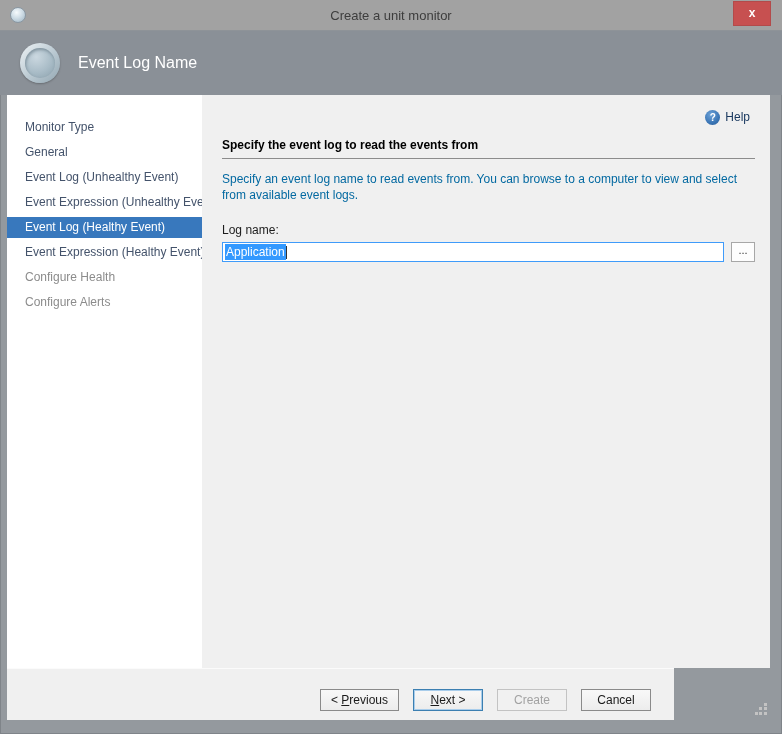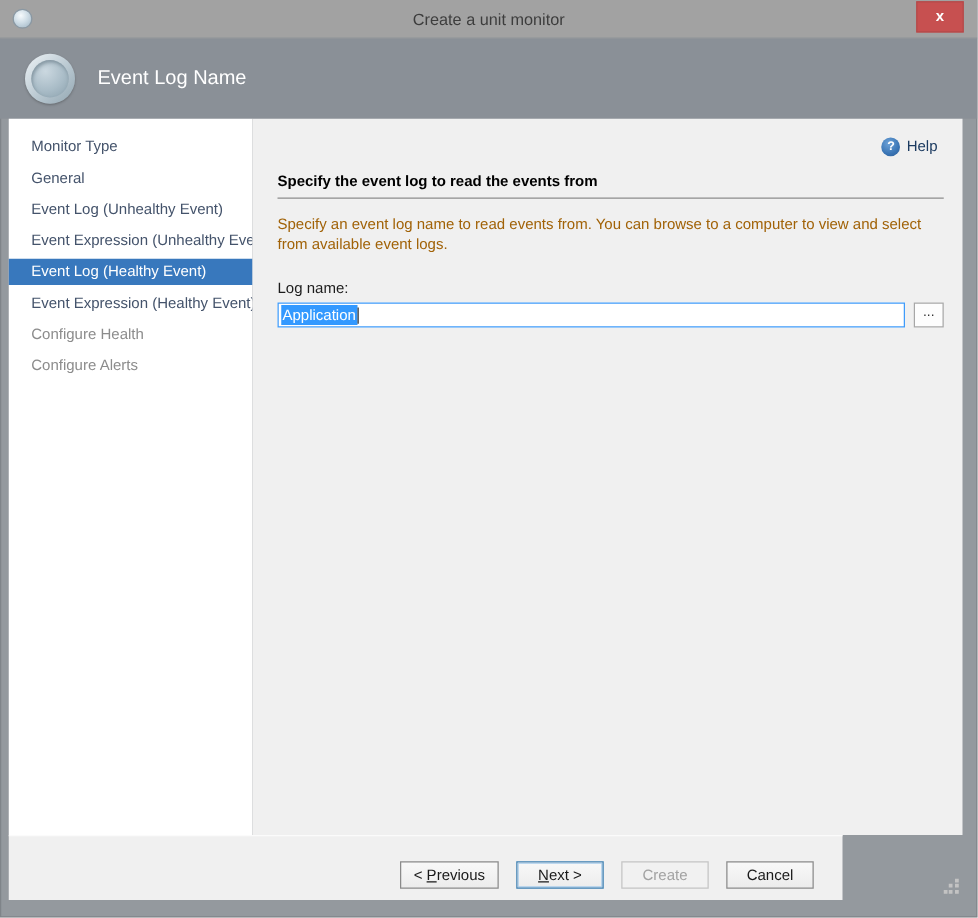--- a/index.html
+++ b/index.html
@@ -55,21 +55,21 @@
     box-shadow:inset 1px 2px 3px rgba(70,90,105,.45);
   }
   .header-title {
     position:absolute; left:78px; top:0; height:48px; line-height:64px;
     color:#ffffff; font-size:16px;
   }
 
   
   .sidebar {
     position:absolute; left:7px; top:95px; width:195px; height:573px;
-    background:#ffffff; padding-top:10px;
+    background:#ffffff; padding-top:20px;
   }
   .nav-item {
     height:25px; line-height:25px; padding-left:18px;
     font-size:12px; color:#44536b; cursor:pointer;
     white-space:nowrap; overflow:hidden;
   }
   .nav-item.selected {
     background:#3878bd; color:#ffffff; height:21px; line-height:21px;
     margin:2px 0;
   }
@@ -90,21 +90,21 @@
     color:#fff; font-size:10px; font-weight:bold;
     text-align:center; line-height:15px;
   }
   .help-label { font-size:12px; color:#1b3a60; }
 
   .page-heading {
     margin-top:12px; font-size:12px; font-weight:bold; color:#000;
     padding-bottom:6px; border-bottom:1px solid #8c8c8c;
   }
   .page-desc {
-    margin-top:12px; font-size:12px; color:#a16207;
+    margin-top:12px; font-size:12px; color:#0369a1;
     line-height:16px; max-width:545px;
   }
   .field-label { margin-top:20px; font-size:12px; color:#1c1c1c; }
   .field-row { margin-top:5px; display:flex; align-items:center; gap:7px; }
   .text-input {
     flex:1; height:20px; background:#ffffff;
     border:1px solid #3f9bfa;
     display:flex; align-items:center; padding-left:2px;
     font-size:12px; cursor:text;
   }

